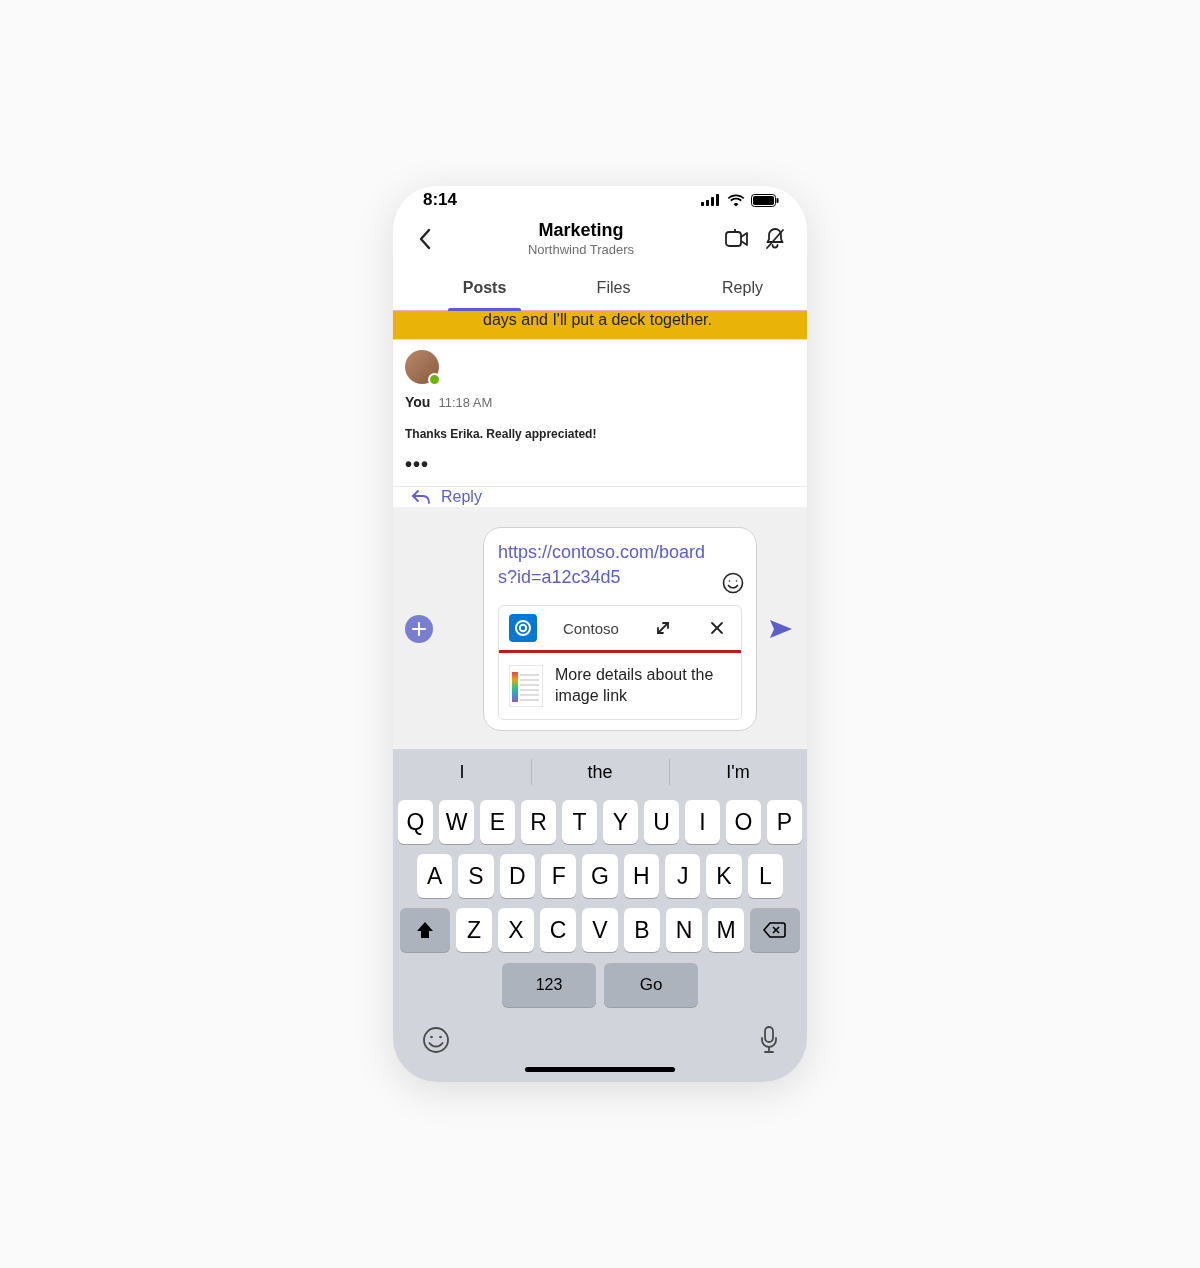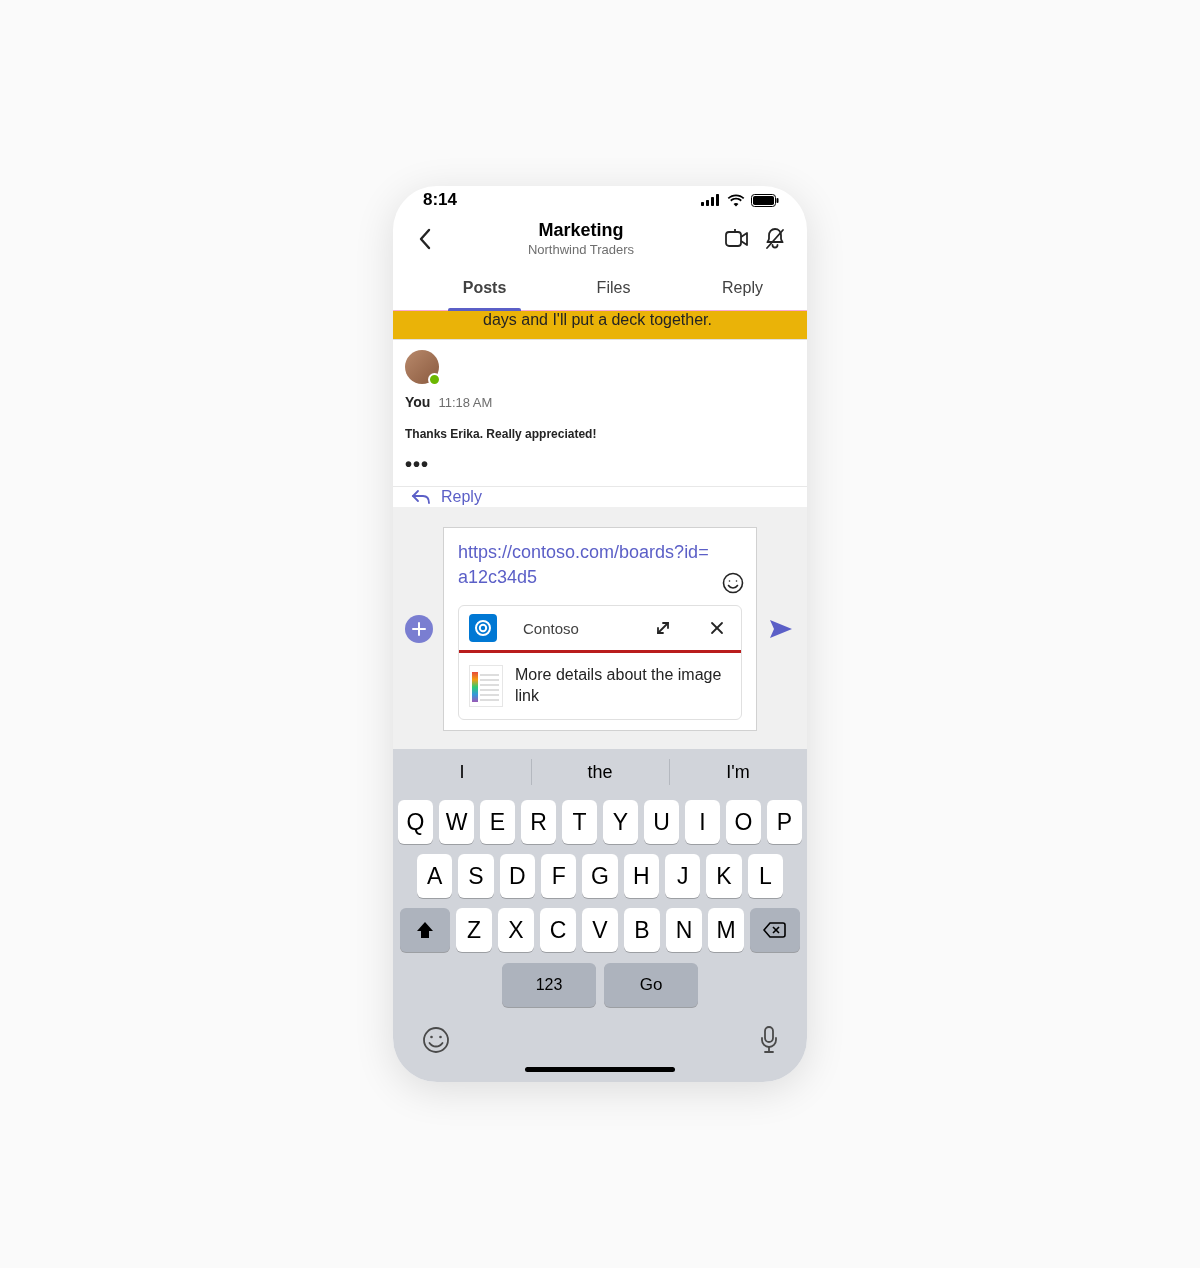--- a/index.html
+++ b/index.html
@@ -29,21 +29,21 @@
   .msghead { display: flex; align-items: center; gap: 8px; }
   .msgname { font-size: 14px; font-weight: 700; color: #242424; }
   .msgtime { font-size: 13px; color: #6e6e6e; }
   .msgtext { font-size: 12px; color: #242424; margin-top: 17px; font-weight: bold; }
   .msgmore { color: #242424; font-size: 20px; letter-spacing: 1px; font-weight: 700; padding-top: 2px; }
 
   .replyrow { border-top: 1px solid #e8e8e8; padding: 1px 18px; display: flex; align-items: center; gap: 10px; color: #5b5fc7; font-size: 16px; background: #fff; }
 
   .compose { background: #f0f0f0; padding: 20px 12px 18px; display: flex; align-items: center; gap: 10px; }
   .plusbtn { width: 28px; height: 28px; border-radius: 50%; background: #7a7ed1; color: #fff; display: flex; align-items: center; justify-content: center; flex: 0 0 28px; }
-  .inputcard { flex: 1; background: #fff; border: 1px solid #d1d1d1; border-radius: 0; padding: 12px 14px 10px; position: relative; }
+  .inputcard { flex: 1; background: #fff; border: 1px solid #d1d1d1; border-radius: 18px; padding: 12px 14px 10px; position: relative; margin-left: 40px; }
   .linktext { color: #5b5fc7; font-size: 18px; line-height: 1.35; word-break: break-all; padding-right: 28px; }
   .emoji-compose { position: absolute; right: 12px; top: 44px; color: #242424; }
   .unfurl { margin-top: 16px; border: 1px solid #e0e0e0; border-radius: 6px; overflow: hidden; }
   .unfurl-head { display: flex; align-items: center; padding: 8px 10px; gap: 26px; border-bottom: 3px solid #b91c1c; }
   .applogo { width: 28px; height: 28px; border-radius: 4px; background: #0078d4; display: flex; align-items: center; justify-content: center; flex: 0 0 28px; }
   .appname { flex: 1; font-size: 15px; color: #424242; }
   .unfurl-body { display: flex; align-items: center; padding: 12px 10px; gap: 12px; }
   .thumb { width: 34px; height: 42px; background: linear-gradient(#fff,#fff); border: 1px solid #e6e6e6; position: relative; flex: 0 0 34px; }
   .thumb::before { content: ""; position: absolute; left: 2px; top: 6px; width: 6px; height: 30px; background: linear-gradient(#e74c3c,#f39c12,#2ecc71,#3498db,#9b59b6); }
   .thumb::after { content: ""; position: absolute; left: 10px; top: 8px; right: 3px; bottom: 4px; background: repeating-linear-gradient(#ddd,#ddd 2px,transparent 2px,transparent 5px); }

